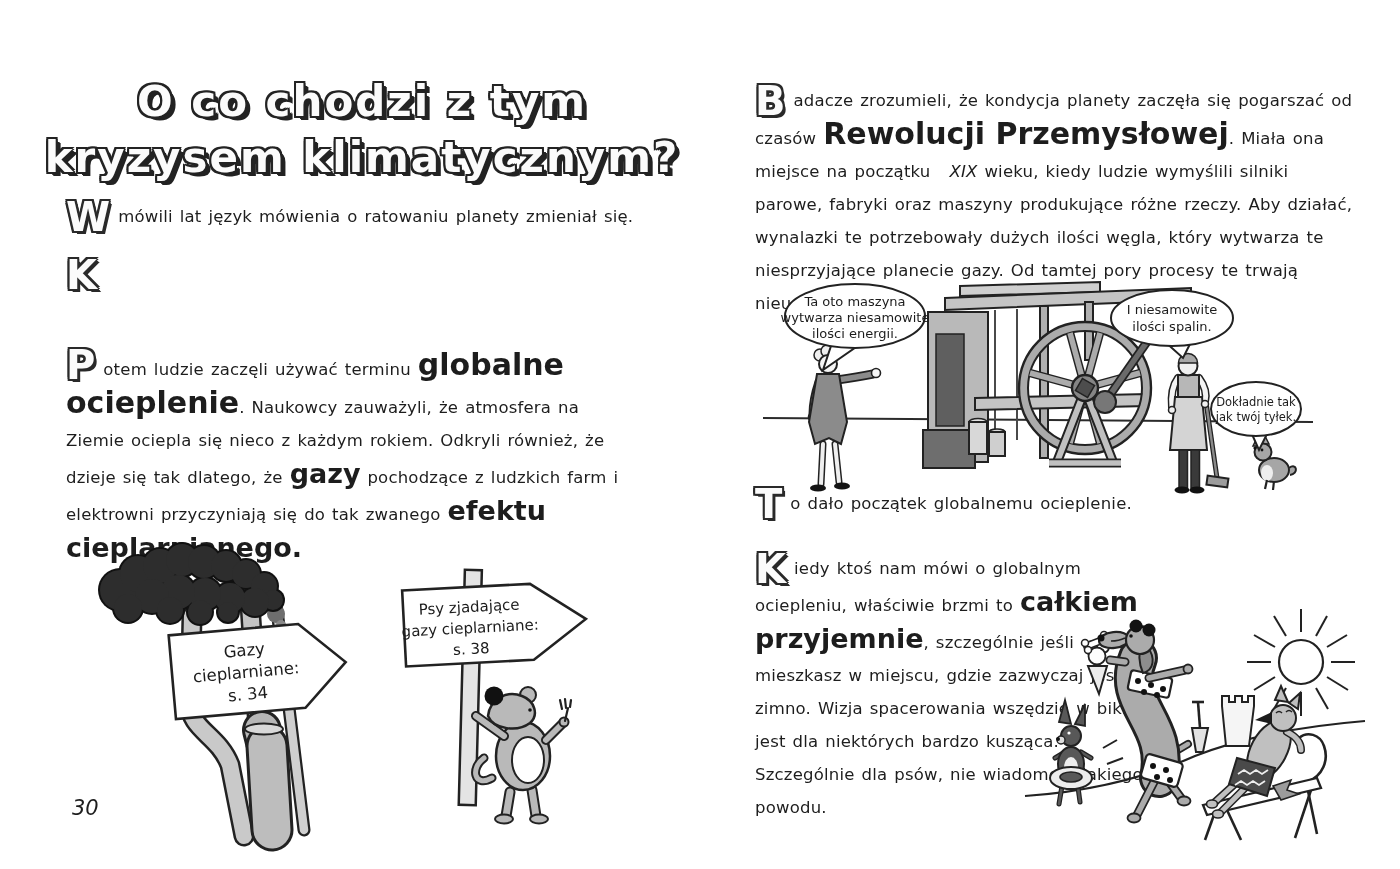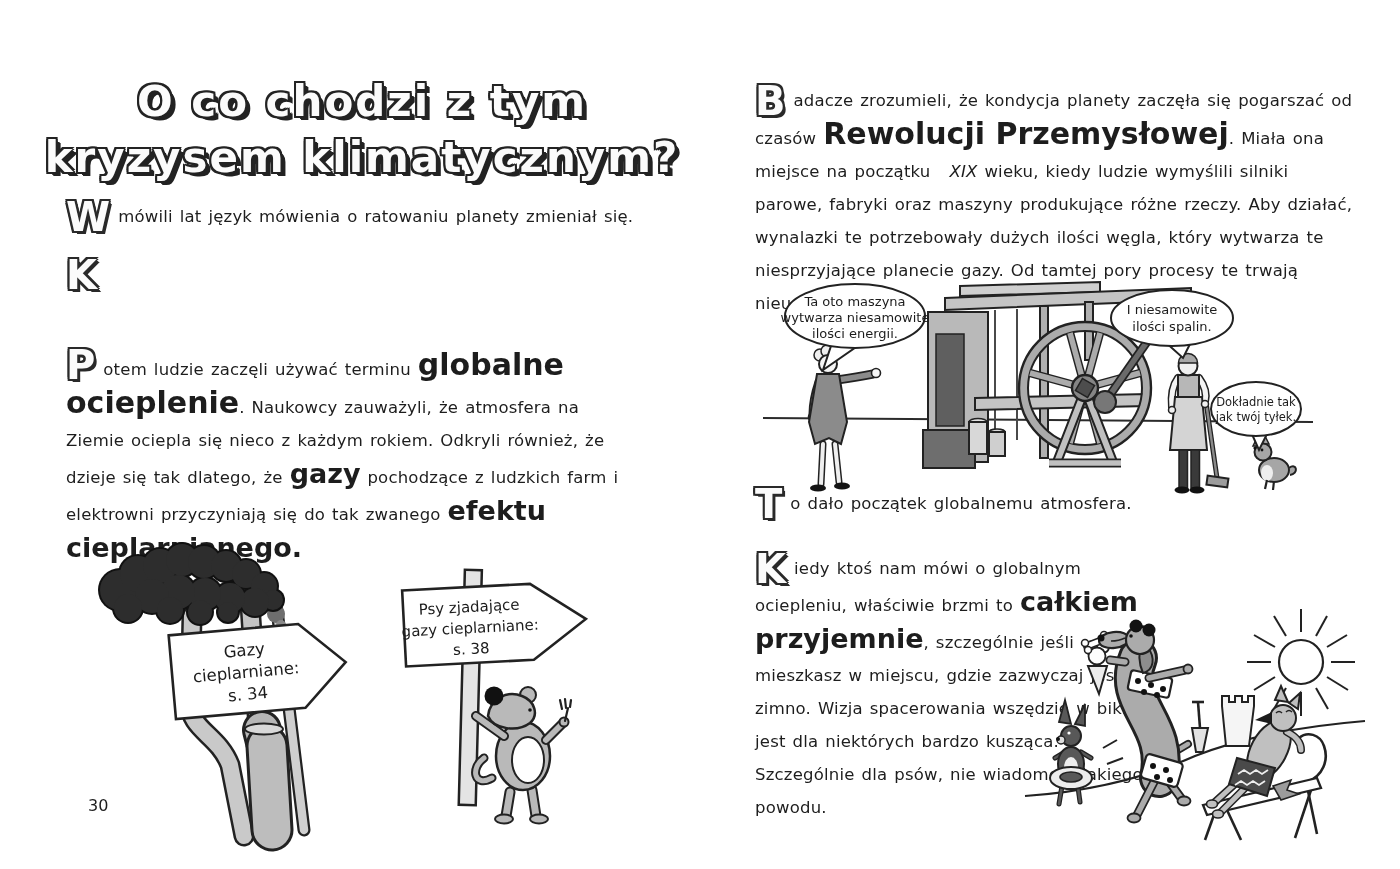--- a/index.html
+++ b/index.html
@@ -25,21 +25,21 @@
   .cap{float:left;font-size:40px;line-height:32px;font-weight:700;
        margin:1px 8px 0 0;letter-spacing:0;color:#fbfbfb;
        text-shadow:-2px -2px 0 #2a2a2a,0 -2px 0 #2a2a2a,2px -2px 0 #2a2a2a,
                    -2px 0 0 #2a2a2a,2px 0 0 #2a2a2a,
                    -2px 2px 0 #2a2a2a,0 2px 0 #2a2a2a,2px 2px 0 #2a2a2a,
                    3px 3px 0 #2a2a2a;}
   .em{font-weight:700;letter-spacing:0;word-spacing:0;}
   .em-md{font-size:30px;}
   .em-lg{font-size:27px;}
   .ital{font-style:italic;margin-left:12px;}
-  .page-num{position:absolute;left:88px;top:796px;font-size:16px;}
+  .page-num{position:absolute;left:72px;top:796px;font-size:21px;font-style:italic;}
 
   svg{position:absolute;overflow:visible;}
   svg text{font-family:"DejaVu Sans",sans-serif;fill:#1c1c1c;text-anchor:middle;}
   .sgn{font-size:16.5px;}
   .sgn2{font-size:15px;}
   .bub{font-size:13px;}
   .bub-sm{font-size:11.5px;}
 </style>
 </head>
 <body>
@@ -291,21 +291,21 @@
         <text class="bub" x="417" y="49">ilości spalin.</text>
       </g>
       <g>
         <polygon points="496,150 504,168 514,148" fill="#ffffff" stroke="#222222" stroke-width="2"></polygon>
         <ellipse cx="501" cy="127" rx="45" ry="27" fill="#ffffff" stroke="#222222" stroke-width="2"></ellipse>
         <text class="bub-sm" x="501" y="124">Dokładnie tak</text>
         <text class="bub-sm" x="501" y="139">jak twój tyłek.</text>
       </g>
     </svg>
 
-    <p class="para" style="top:487px;left:55px;width:600px"><span class="cap">T</span><span>o dało początek globalnemu atmosfera.</span></p>
+    <p class="para" style="top:487px;left:55px;width:600px"><span class="cap">T</span><span>o dało początek globalnemu ocieplenie.</span></p>
 
     <p class="para" style="top:552px;left:55px;width:400px"><span class="cap">K</span><span>iedy ktoś nam mówi o globalnym ociepleniu, właściwie brzmi to </span><span class="em em-lg">całkiem przyjemnie</span><span>, szczególnie jeśli mieszkasz w miejscu, gdzie zazwyczaj jest zimno. Wizja spacerowania wszędzie w bikini jest dla niektórych bardzo kusząca. Szczególnie dla psów, nie wiadomo z jakiego powodu.</span></p>
 
     <svg style="left:325px;top:600px" width="375" height="268" viewBox="0 0 375 268">
 
       <g stroke="#222222" stroke-width="2">
         <line x1="306" y1="62" x2="330" y2="62"></line>
           <line x1="302" y1="47" x2="322" y2="35"></line>
         <line x1="291" y1="36" x2="302" y2="16"></line>
           <line x1="276" y1="32" x2="276" y2="9"></line>

